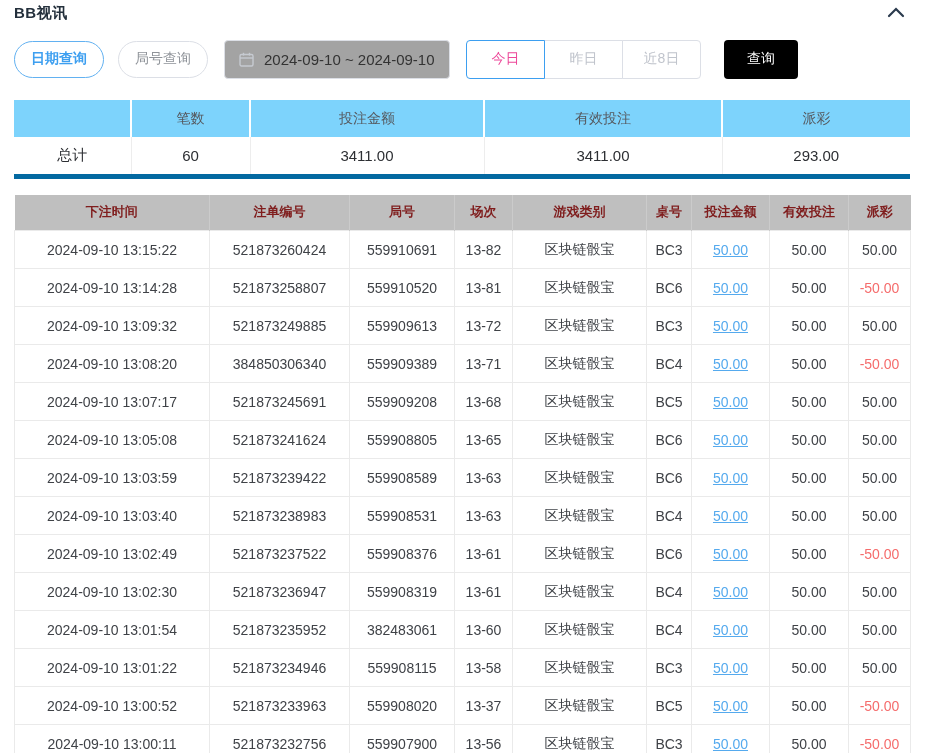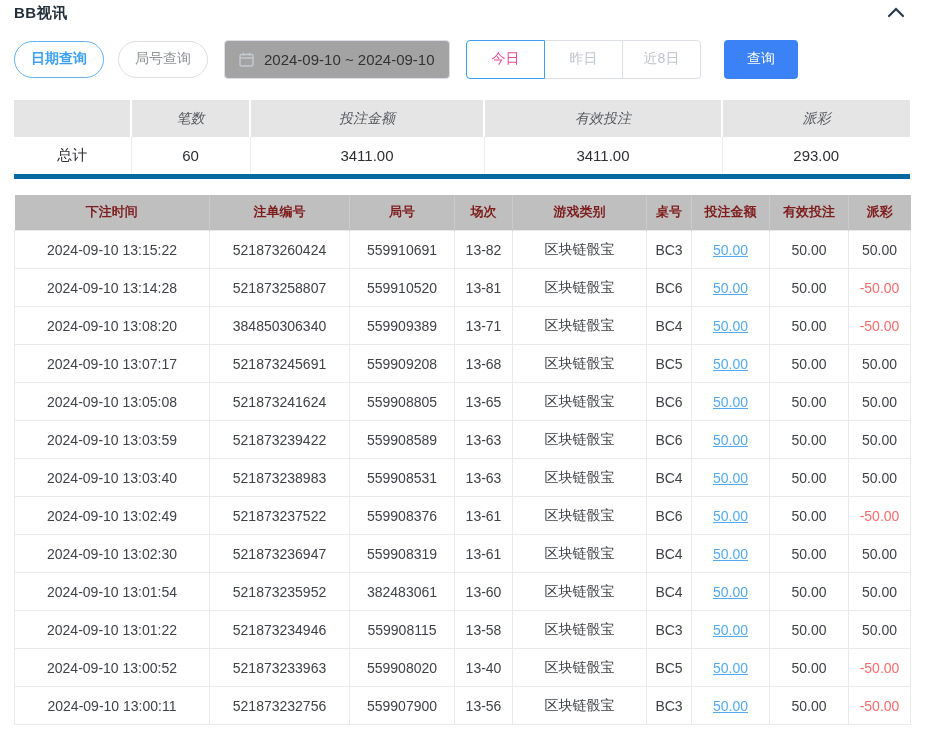--- a/index.html
+++ b/index.html
@@ -39,28 +39,28 @@
   .seg-btn {
     width: 79px; height: 39px; background: #fff; font-size: 14px;
     border: 1px solid #dcdfe6; color: #c0c4cc; cursor: pointer; margin-left: -1px;
   }
   .seg-btn:first-child { border-radius: 4px 0 0 4px; margin-left: 0; }
   .seg-btn:last-child { border-radius: 0 4px 4px 0; }
   .seg-btn.active { border: 1px solid #3d9ff0; color: #ec4899; position: relative; z-index: 1; }
 
   .search-btn {
     margin-left: 23px; width: 74px; height: 39px; border: none; border-radius: 4px;
-    background: #3b82f6; color: #fff; font-size: 14px; cursor: pointer;
+    background: #000000; color: #fff; font-size: 14px; cursor: pointer;
   }
 
   
   .summary-table { border-collapse: collapse; margin-top: 21px; table-layout: fixed; width: 896px; }
   .summary-table th {
-    background: #e5e5e5; height: 37px; font-size: 14px; font-weight: normal;
-    color: #55585e; text-align: center; border-right: 2px solid #fff; font-style: italic;
+    background: #7dd3fc; height: 37px; font-size: 14px; font-weight: normal;
+    color: #55585e; text-align: center; border-right: 2px solid #fff;
   }
   .summary-table th:last-child { border-right: none; }
   .summary-table td {
     height: 39px; font-size: 15px; color: #2d2f33; text-align: center; background: #fff;
     border-right: 1px solid #ededed; border-bottom: 5px solid #0369a1;
   }
   .summary-table td:last-child { border-right: none; }
 
   
   .records-table { border-collapse: collapse; margin-top: 16px; table-layout: fixed; width: 896px; }
@@ -187,20 +187,31 @@
           <td>521873258807</td>
           <td>559910520</td>
           <td>13-81</td>
           <td>区块链骰宝</td>
           <td>BC6</td>
           <td><a href="javascript:void(0)">50.00</a></td>
           <td>50.00</td>
           <td class="neg">-50.00</td>
         </tr>
         <tr>
+          <td>2024-09-10 13:09:32</td>
+          <td>521873249885</td>
+          <td>559909613</td>
+          <td>13-72</td>
+          <td>区块链骰宝</td>
+          <td>BC3</td>
+          <td><a href="javascript:void(0)">50.00</a></td>
+          <td>50.00</td>
+          <td>50.00</td>
+        </tr>
+        <tr>
           <td>2024-09-10 13:08:20</td>
           <td>384850306340</td>
           <td>559909389</td>
           <td>13-71</td>
           <td>区块链骰宝</td>
           <td>BC4</td>
           <td><a href="javascript:void(0)">50.00</a></td>
           <td>50.00</td>
           <td class="neg">-50.00</td>
         </tr>
@@ -289,21 +300,21 @@
           <td>区块链骰宝</td>
           <td>BC3</td>
           <td><a href="javascript:void(0)">50.00</a></td>
           <td>50.00</td>
           <td>50.00</td>
         </tr>
         <tr>
           <td>2024-09-10 13:00:52</td>
           <td>521873233963</td>
           <td>559908020</td>
-          <td>13-40</td>
+          <td>13-37</td>
           <td>区块链骰宝</td>
           <td>BC5</td>
           <td><a href="javascript:void(0)">50.00</a></td>
           <td>50.00</td>
           <td class="neg">-50.00</td>
         </tr>
         <tr>
           <td>2024-09-10 13:00:11</td>
           <td>521873232756</td>
           <td>559907900</td>

